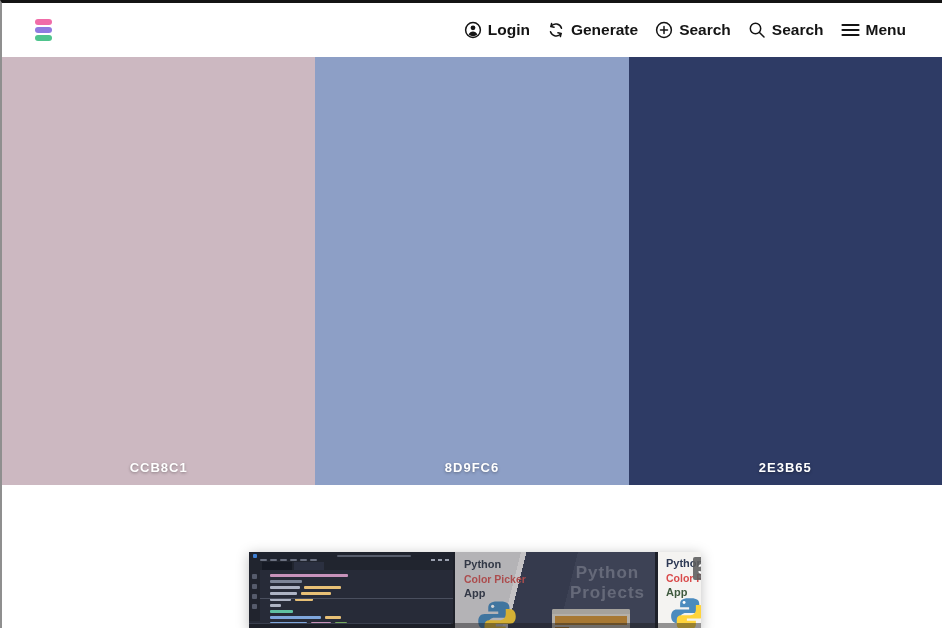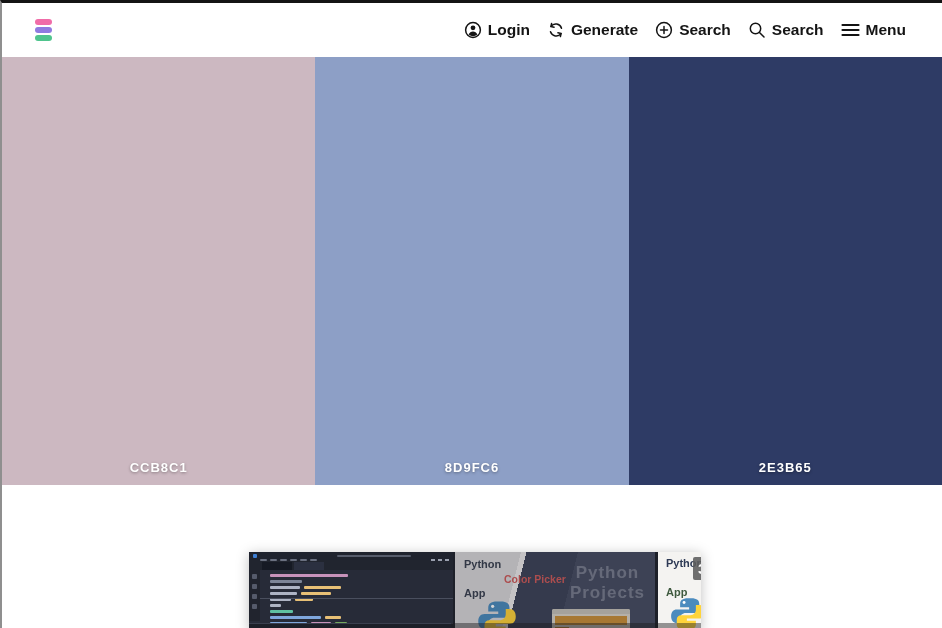--- a/index.html
+++ b/index.html
@@ -49,21 +49,21 @@
   .cl i { display:block; height:3px; border-radius:1px; }
   .vsc-divider { position:absolute; left:11px; right:0; top:46px; height:1px; background:#4a4f5e; }
   .vsc-bottom { position:absolute; left:0; right:0; bottom:0; height:8px; background:#1c1f28; border-top:1px solid #3a3f4e; }
 
   
   .thumb-mid { width:200px; height:100%; flex:none; margin-left:2px; position:relative; overflow:hidden;
     background:linear-gradient(104deg,#d8d7d9 0%,#d8d7d9 30%,#edebec 30%,#edebec 32.5%,
                #3e4459 32.5%,#3e4459 56%,#474d63 56%,#474d63 100%); }
   .thumb-title { position:absolute; left:9px; top:5px; line-height:1.35; }
   .tt1,.tt3 { font-size:11px; font-weight:800; color:#3b4252; }
-  .tt2 { font-size:10.5px; font-weight:800; color:#cf5b5b;margin-left:40px; }
+  .tt2 { font-size:10.5px; font-weight:800; color:#cf5b5b; }
   .thumb-watermark { position:absolute; right:10px; top:11px; text-align:center;
     font-size:17px; font-weight:800; letter-spacing:1px; color:rgba(235,238,245,.30); line-height:1.15; }
   .mini-window { position:absolute; left:97px; bottom:-4px; width:78px; height:26px;
     background:#d9d4c9; border-radius:2px 2px 0 0; overflow:hidden; }
   .mini-window .mw-head { height:5px; background:#c6c2ba; }
   .mini-window .mw-band { height:9px; background:#c98f3a; margin:2px 3px 0; }
   .mini-window .mw-btn { width:14px; height:4px; background:#b57f2f; margin:2px 3px 0; }
   .py-logo-mid { position:absolute; left:22px; bottom:-12px; }
   .thumb-dim { position:absolute; inset:0; background:rgba(15,15,20,.18); }
 

